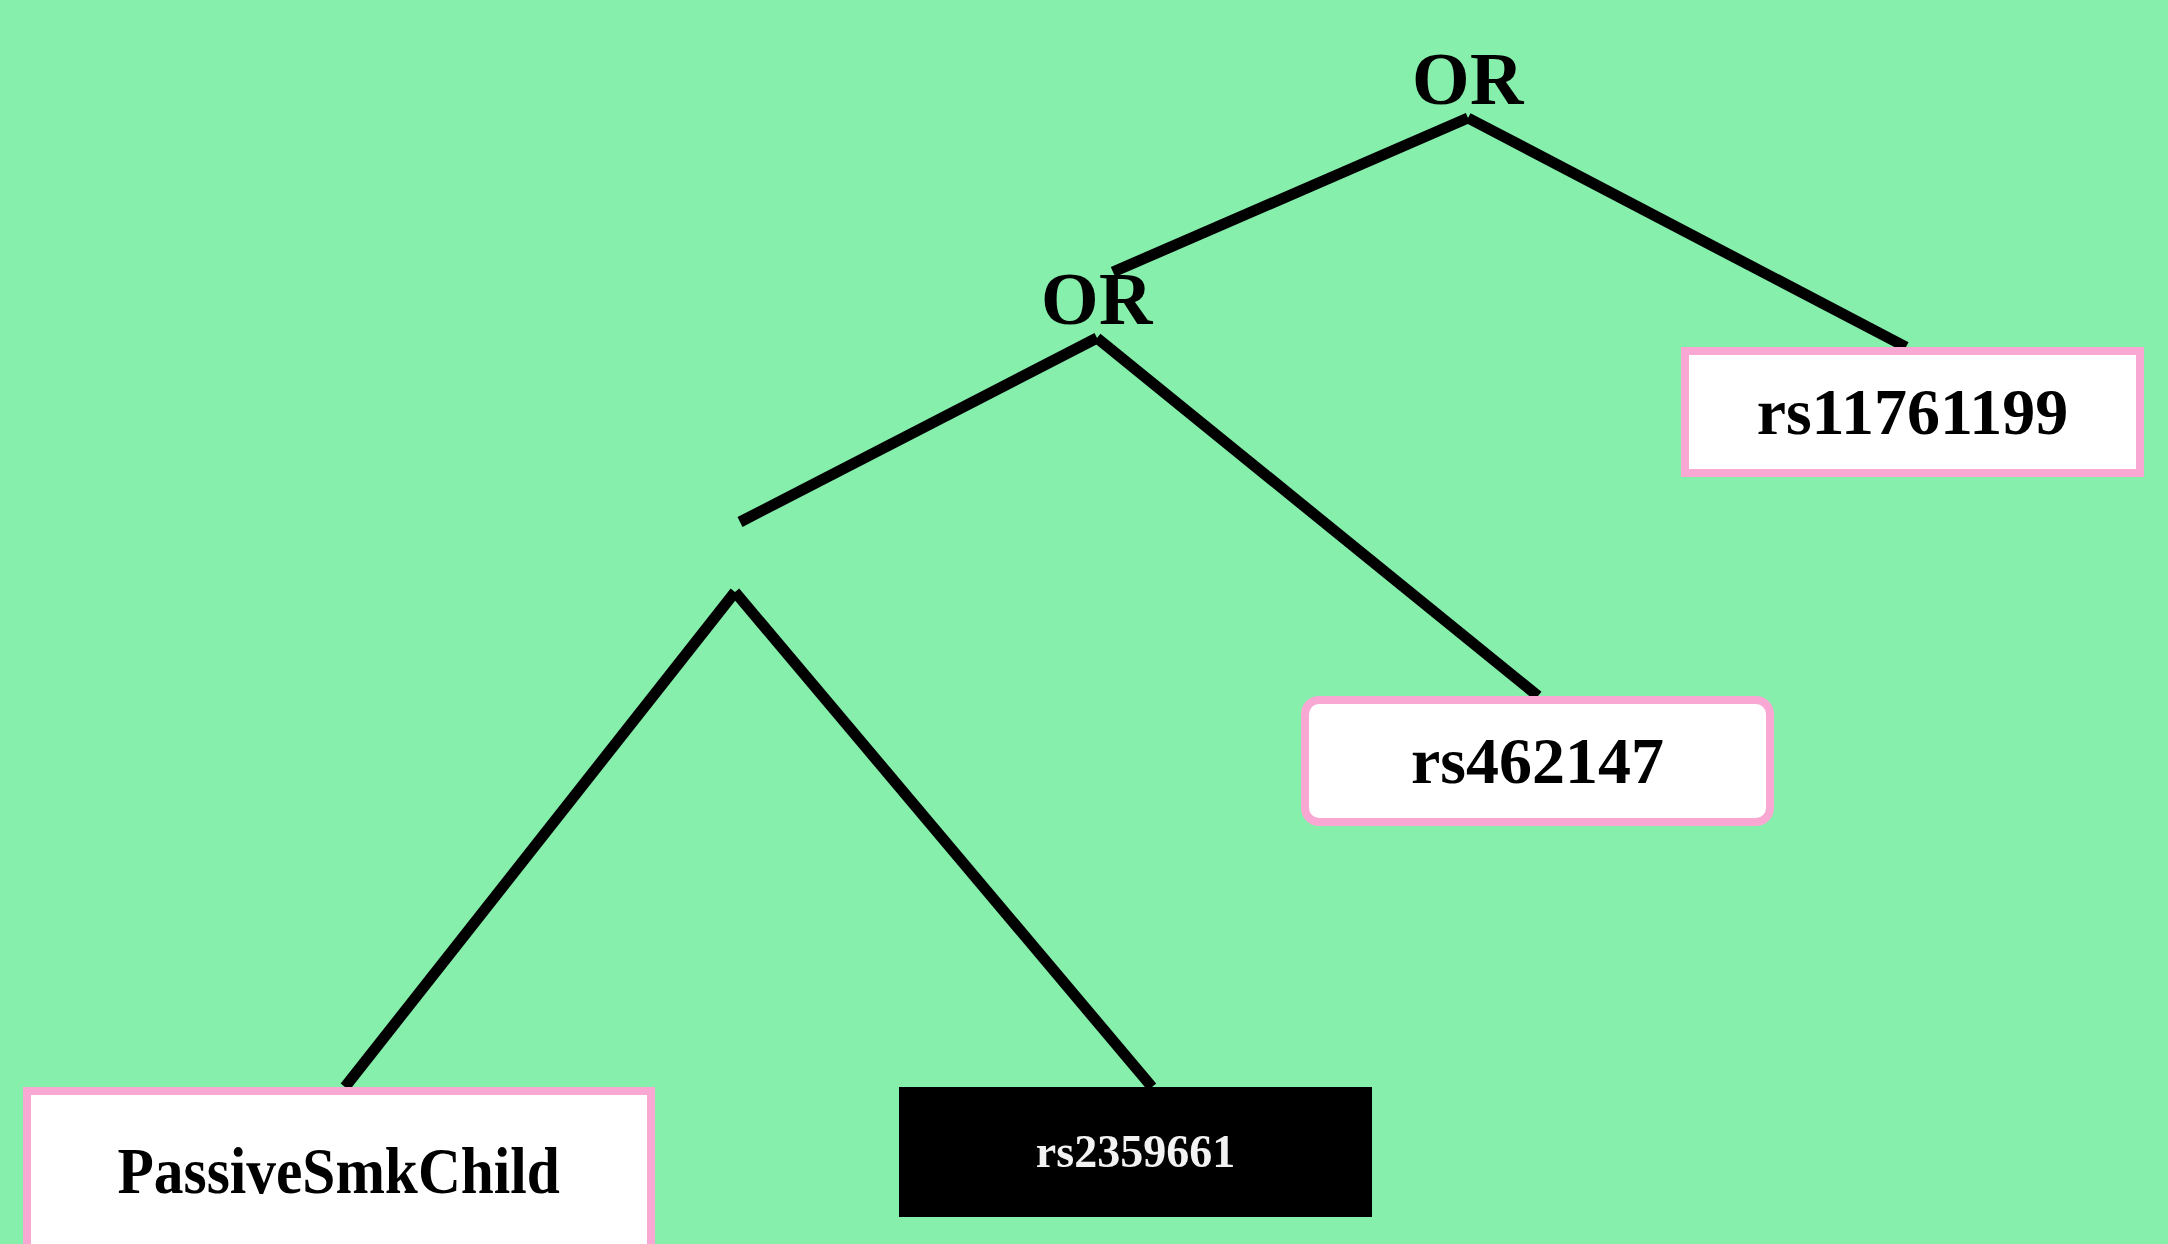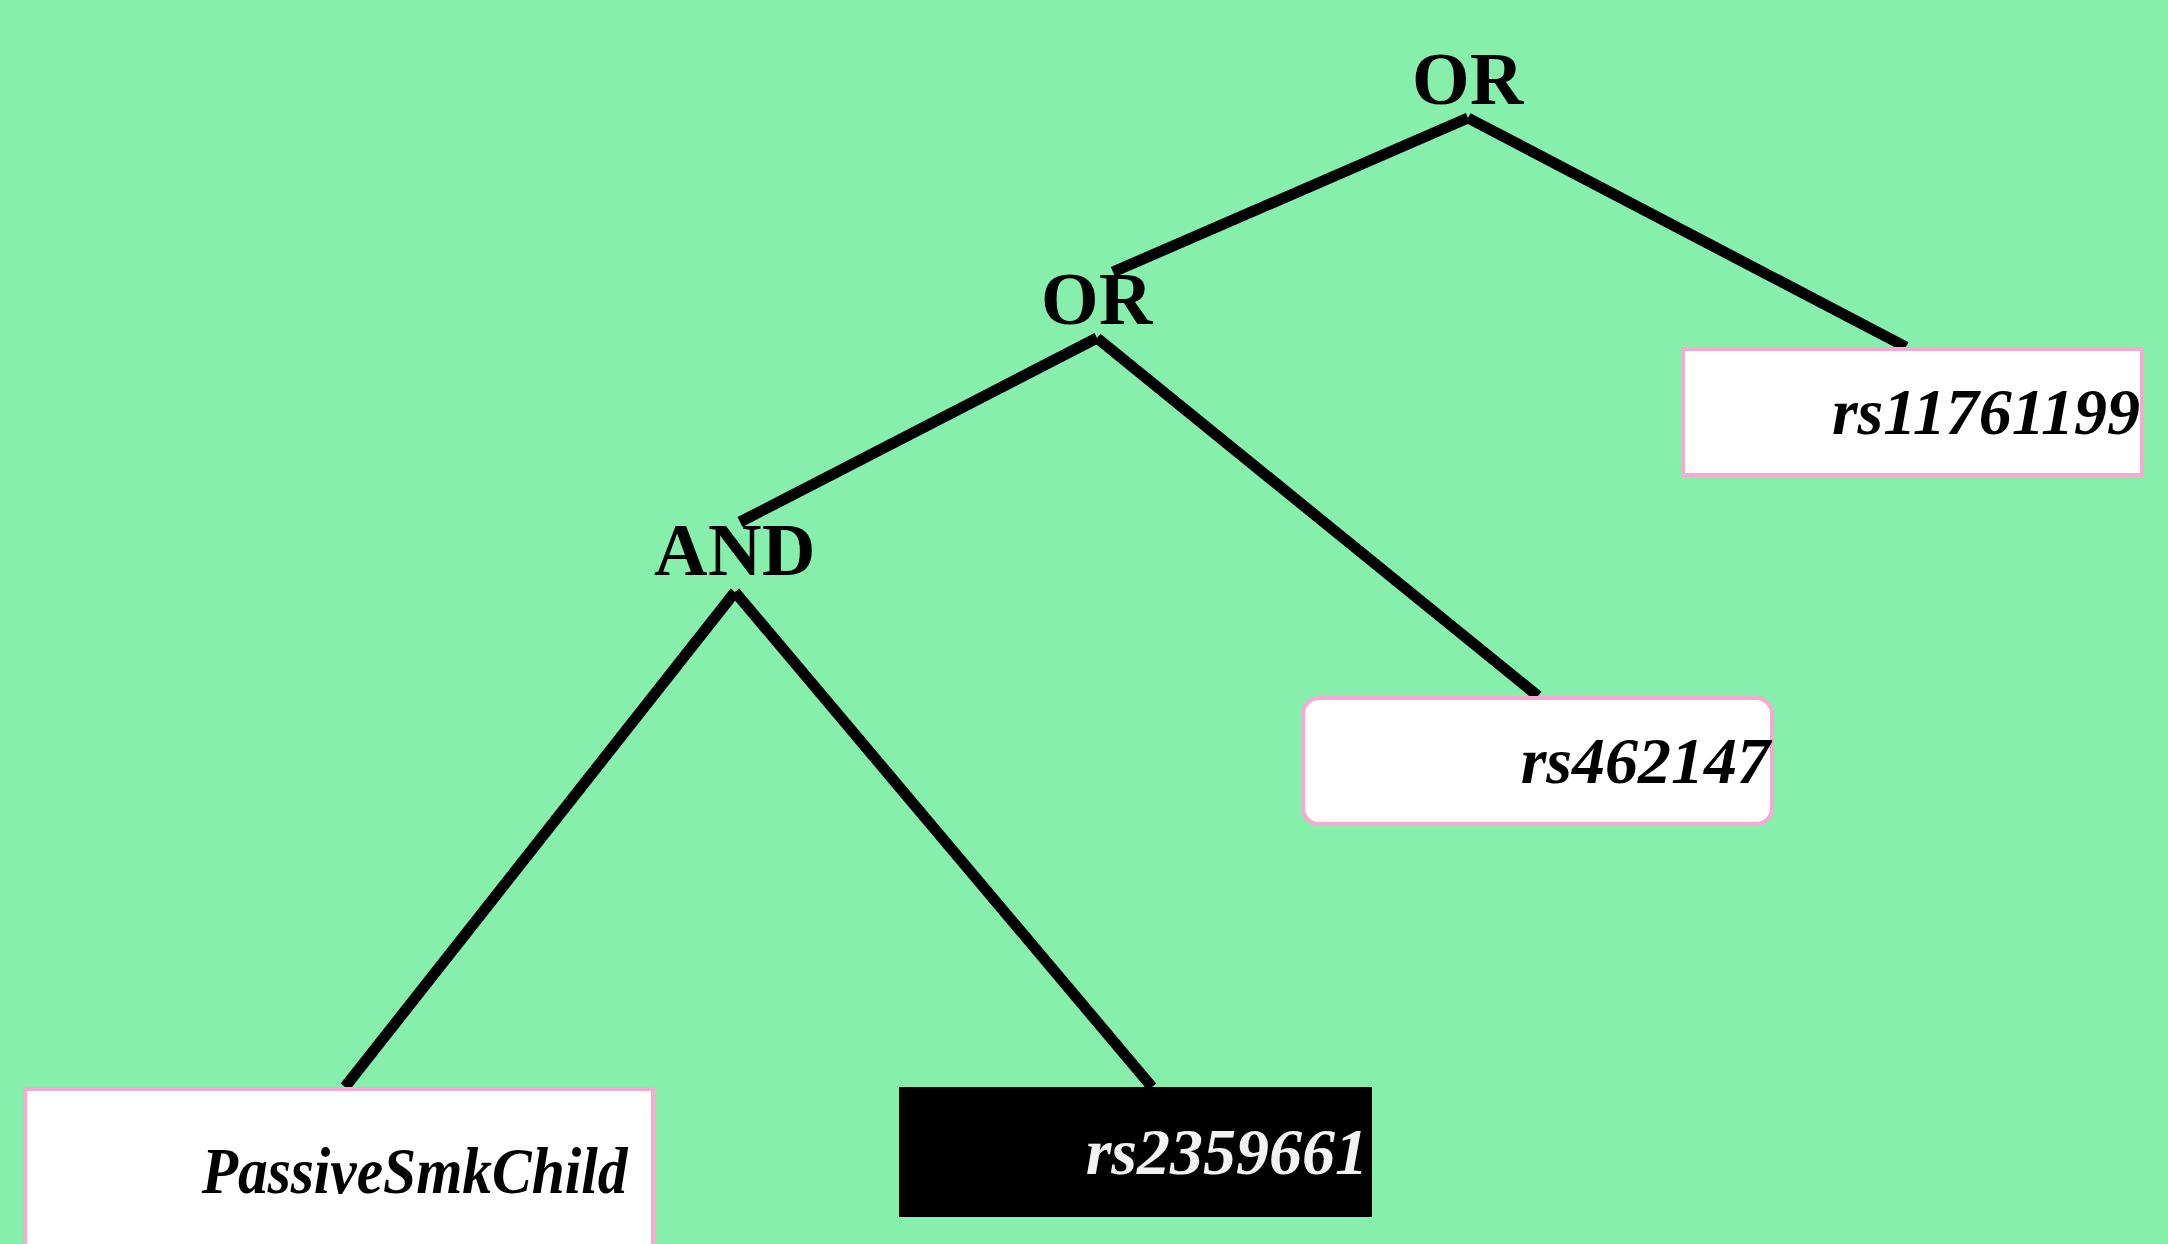--- a/index.html
+++ b/index.html
@@ -28,26 +28,25 @@
     font-family: "Liberation Serif", "DejaVu Serif", serif;
     font-weight: bold;
     color: #000000;
     line-height: 1;
     white-space: nowrap;
     letter-spacing: 0.5px;
   }
   .leaf-box {
     position: absolute;
     box-sizing: border-box;
-    border: 4px solid #f9a8d4;
+    border: 8px solid #f9a8d4;
     background: #ffffff;
     display: flex;
     align-items: center;
-    justify-content: flex-end;
-    font-style: italic;
+    justify-content: center;
   }
   .leaf-box.filled {
     background: #000000;
     border-color: #000000;
   }
   .leaf-label {
     font-family: "Liberation Serif", "DejaVu Serif", serif;
     font-weight: bold;
     color: #000000;
     line-height: 1;
@@ -78,33 +77,30 @@
   </svg>
 
   <div class="op-node" style="left:1468px; top:42px; font-size:74px; transform:translateX(-50%);">
     <span>OR</span>
   </div>
 
   <div class="op-node" style="left:1097px; top:262px; font-size:74px; transform:translateX(-50%);">
     <span>OR</span>
   </div>
 
-  <div class="op-node" style="left:735px; top:513px; font-size:74px; transform:translateX(-50%);">
-    <span>AND</span>
-  </div>
 
   <div class="leaf-box" style="left:1681px; top:347px; width:463px; height:130px;">
     <span class="leaf-label" style="font-size:66px;">rs11761199</span>
   </div>
 
   <div class="leaf-box" style="left:1301px; top:696px; width:473px; height:130px;border-radius:18px;">
     <span class="leaf-label" style="font-size:66px;">rs462147</span>
   </div>
 
   <div class="leaf-box" style="left:23px; top:1087px; width:632px; height:168px;">
     <span class="leaf-label condensed" style="font-size:66px;">PassiveSmkChild</span>
   </div>
 
   <div class="leaf-box filled" style="left:899px; top:1087px; width:473px; height:130px;">
-    <span class="leaf-label" style="font-size:66px;">rs2359661</span>
+    <span class="leaf-label" style="font-size:46px;">rs2359661</span>
   </div>
 
 </div>
 
 </body></html>

